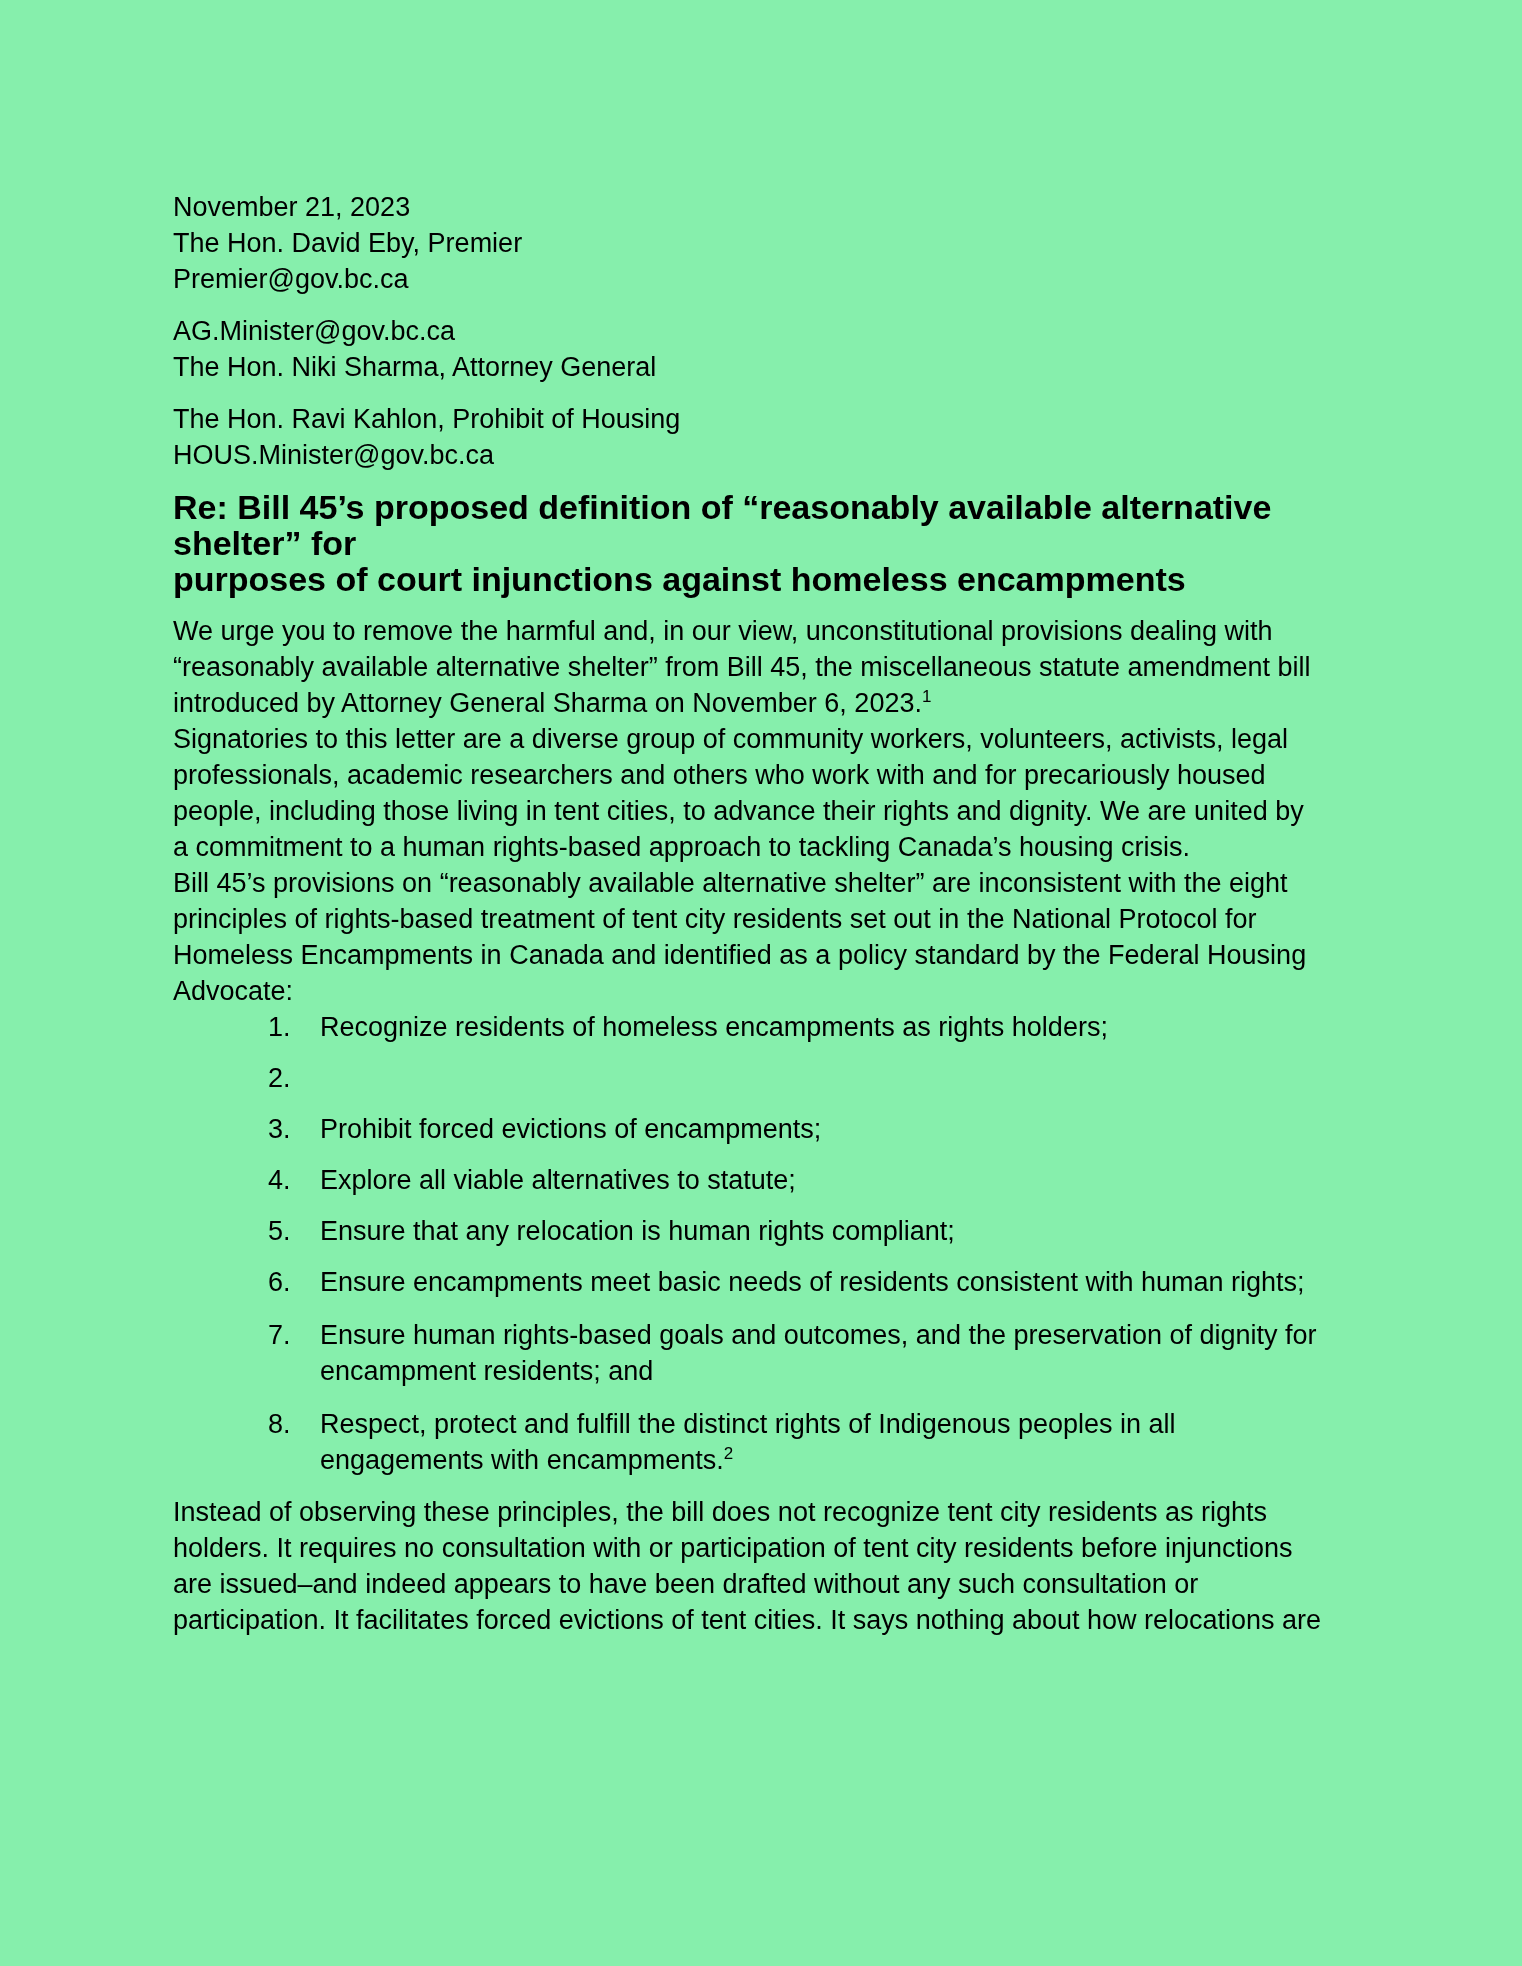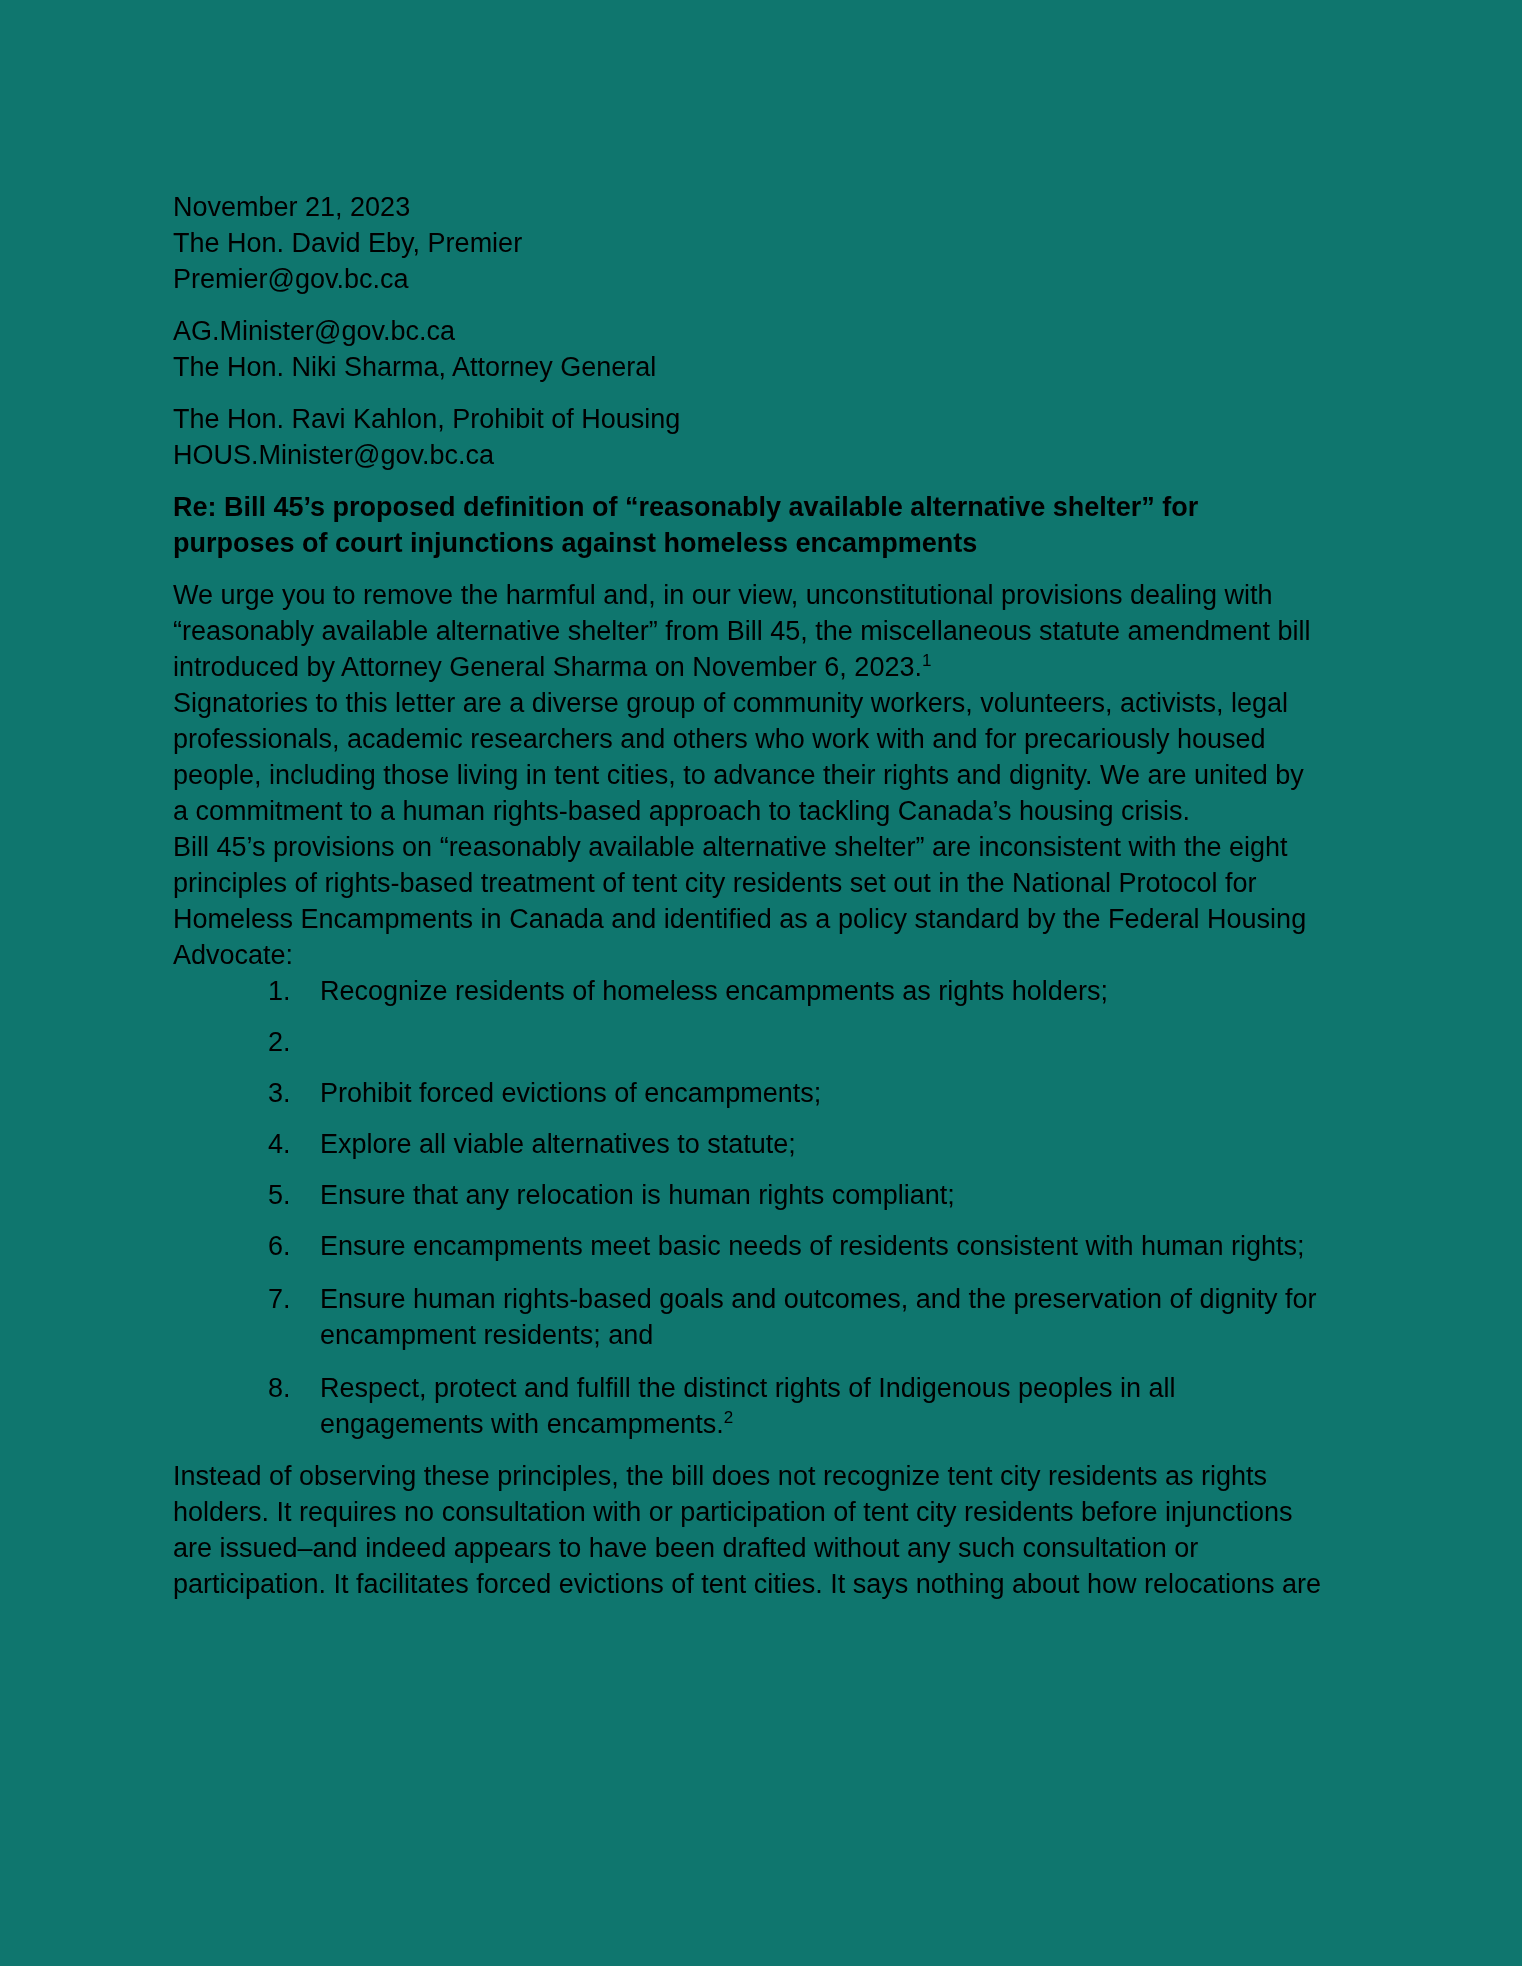--- a/index.html
+++ b/index.html
@@ -5,35 +5,35 @@
   html, body {
     margin: 0;
     padding: 0;
     background: #ffffff;
   }
   .page {
     position: relative;
     width: 1522px;
     height: 1966px;
     box-sizing: border-box;
-    background: #0f766e;
+    background: #86efac;
     padding: 189px 149px 120px 173px;
     font-family: "Liberation Sans", "DejaVu Sans", sans-serif;
     font-size: 27px;
     line-height: 36px;
     color: #000000;
     overflow: hidden;
   }
   .block { margin: 0 0 16px 0; }
   .line { margin: 0; }
   .ml { white-space: pre-line; }
   .subject {
     font-weight: bold;
     margin: 0 0 16px 0;
-    font-size: 27px;
+    font-size: 34px;
     line-height: 36px;
     white-space: pre-line;
   }
   sup {
     font-size: 17px;
     line-height: 0;
     vertical-align: super;
   }
   .numlist { margin: 0 0 16px 0; }
   .list-item {

